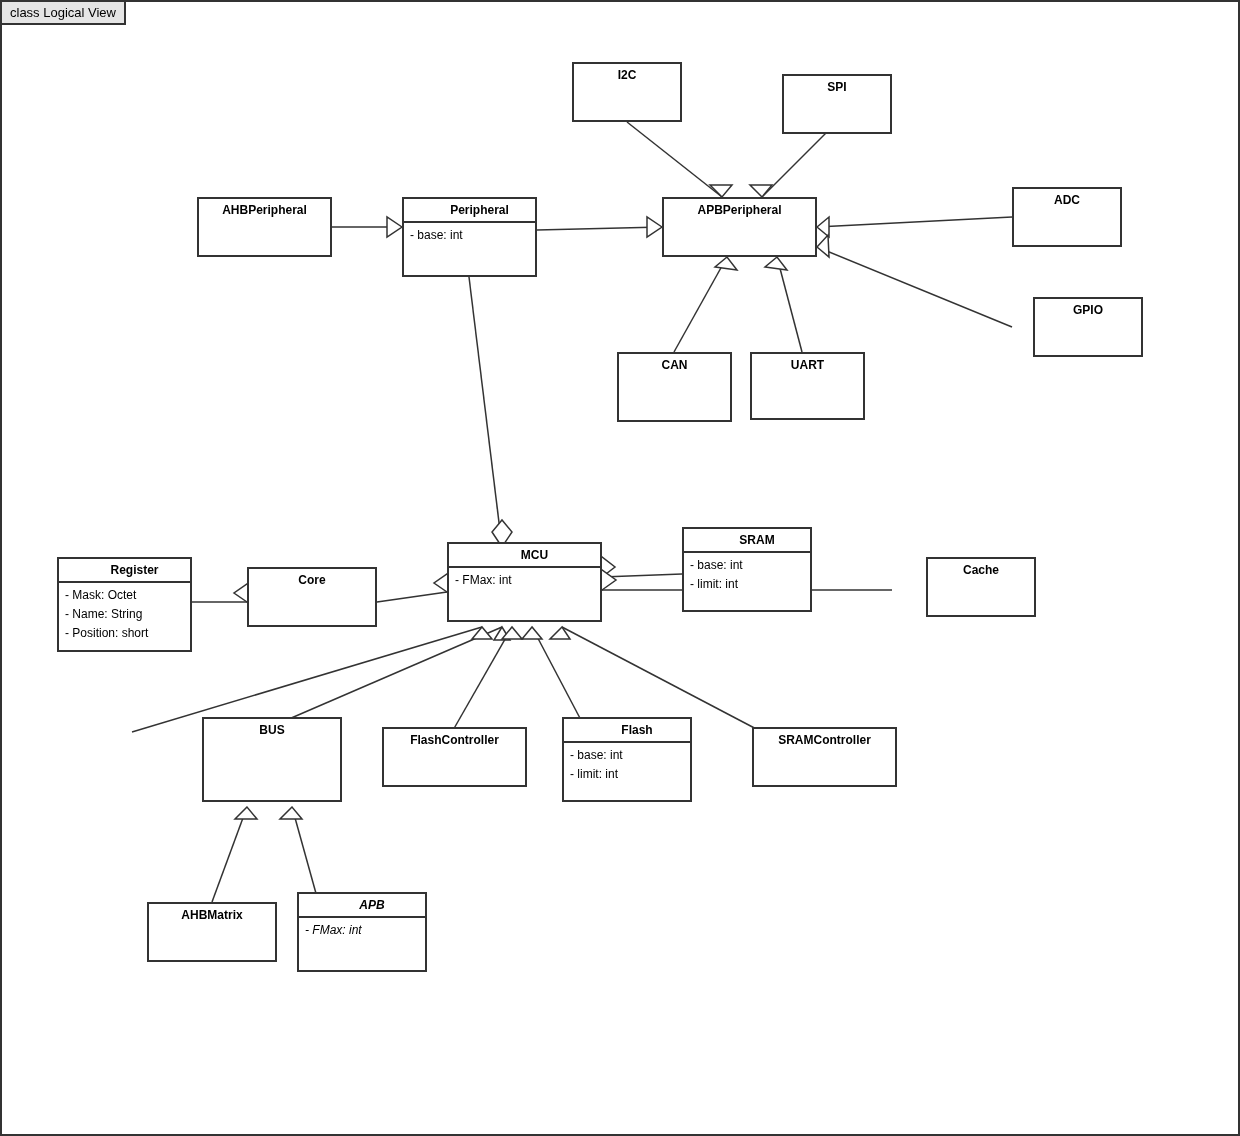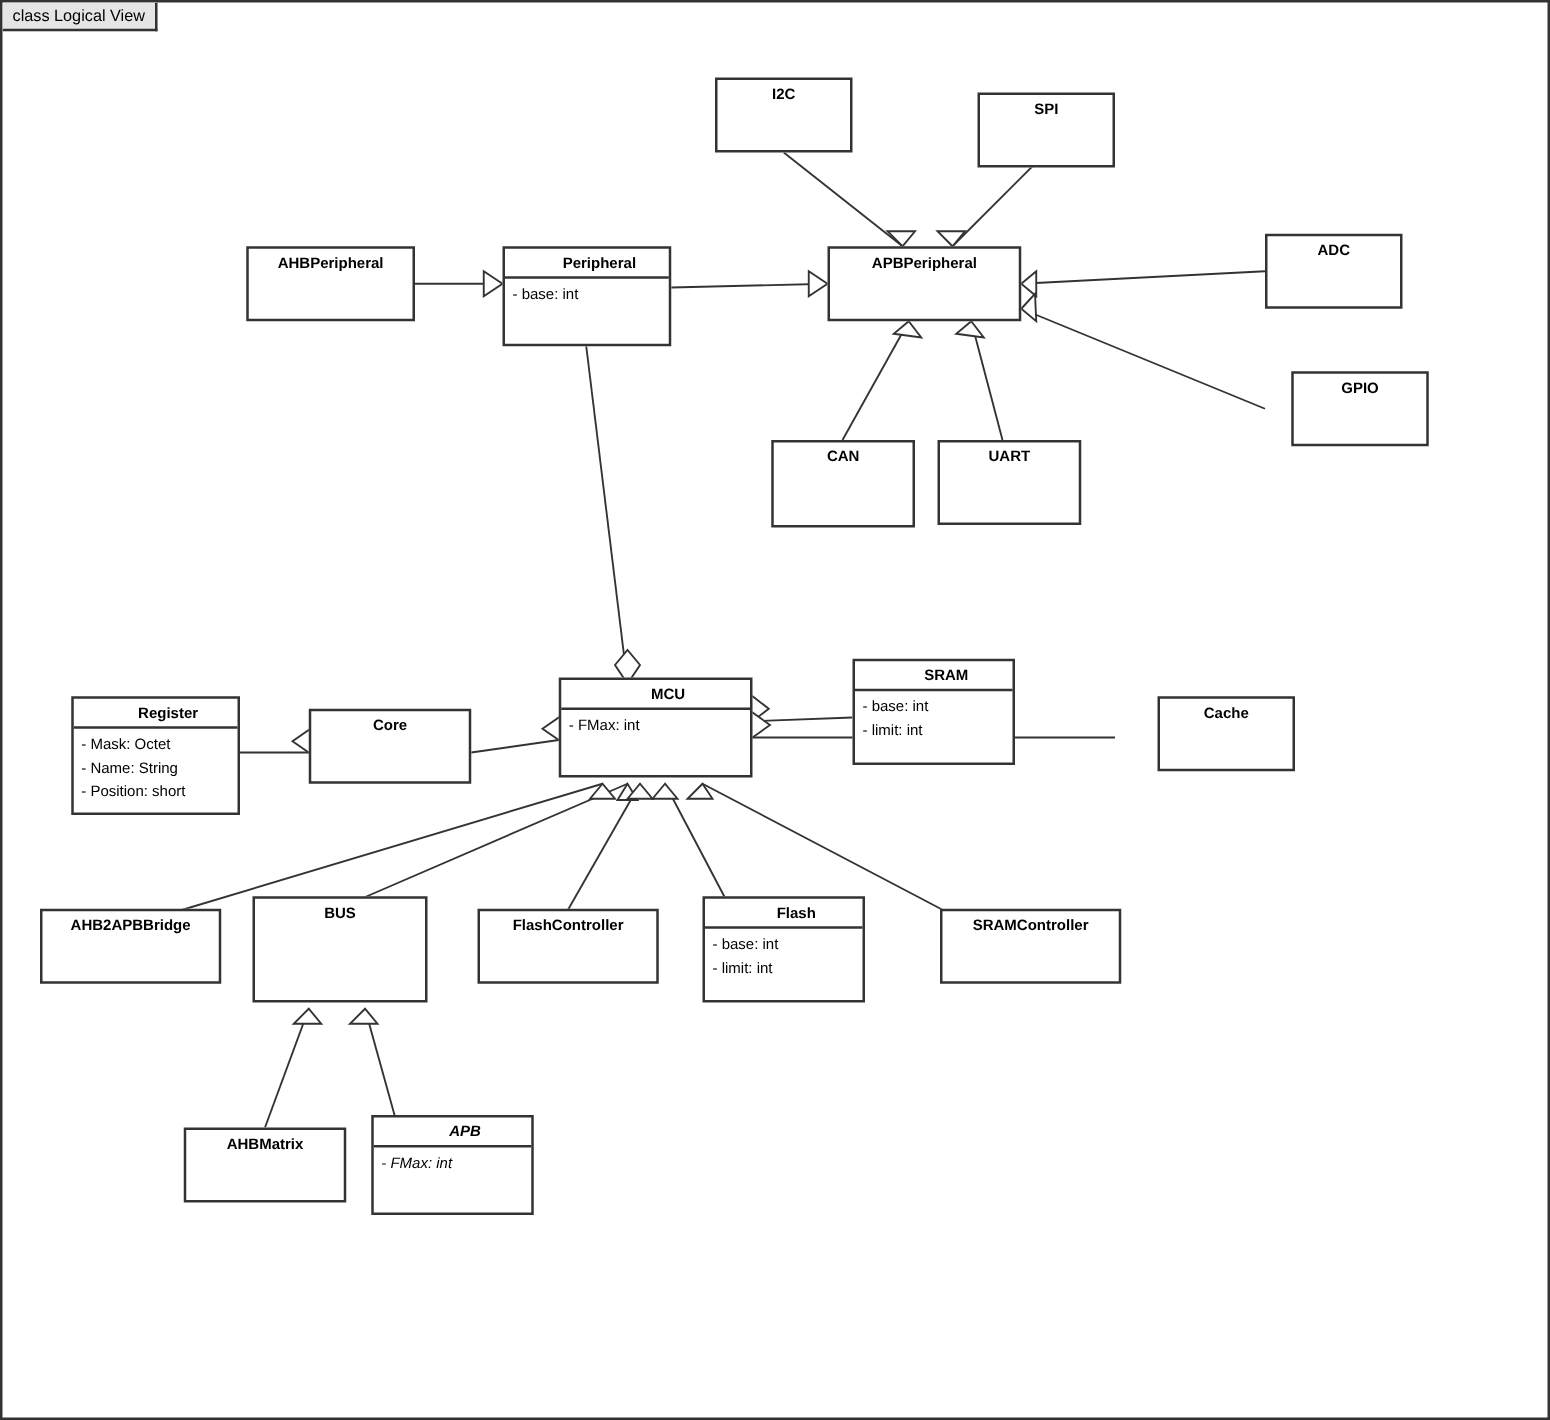--- a/index.html
+++ b/index.html
@@ -177,23 +177,20 @@
 
   <div class="uml-box" style="left:680px;top:525px;width:130px;height:85px;">
     <div class="box-header with-attrs">SRAM</div>
     <div class="box-attrs">- base: int<br>- limit: int</div>
   </div>
 
   <div class="uml-box" style="left:890px;top:555px;width:110px;height:60px;margin-left:34px;">
     <div class="box-header">Cache</div>
   </div>
 
-  <div class="uml-box" style="left:30px;top:725px;width:145px;height:60px;">
-    <div class="box-header">AHB2APBBridge</div>
-  </div>
 
   <div class="uml-box" style="left:200px;top:715px;width:140px;height:85px;">
     <div class="box-header">BUS</div>
   </div>
 
   <div class="uml-box" style="left:380px;top:725px;width:145px;height:60px;">
     <div class="box-header">FlashController</div>
   </div>
 
   <div class="uml-box" style="left:560px;top:715px;width:130px;height:85px;">

